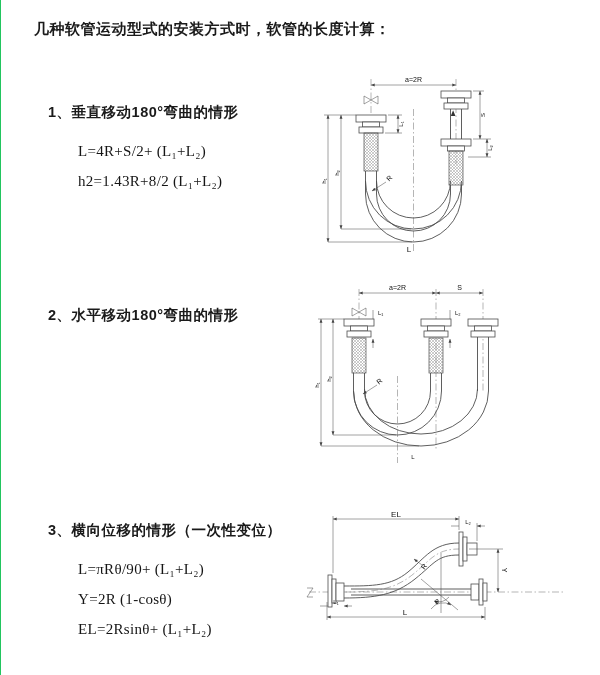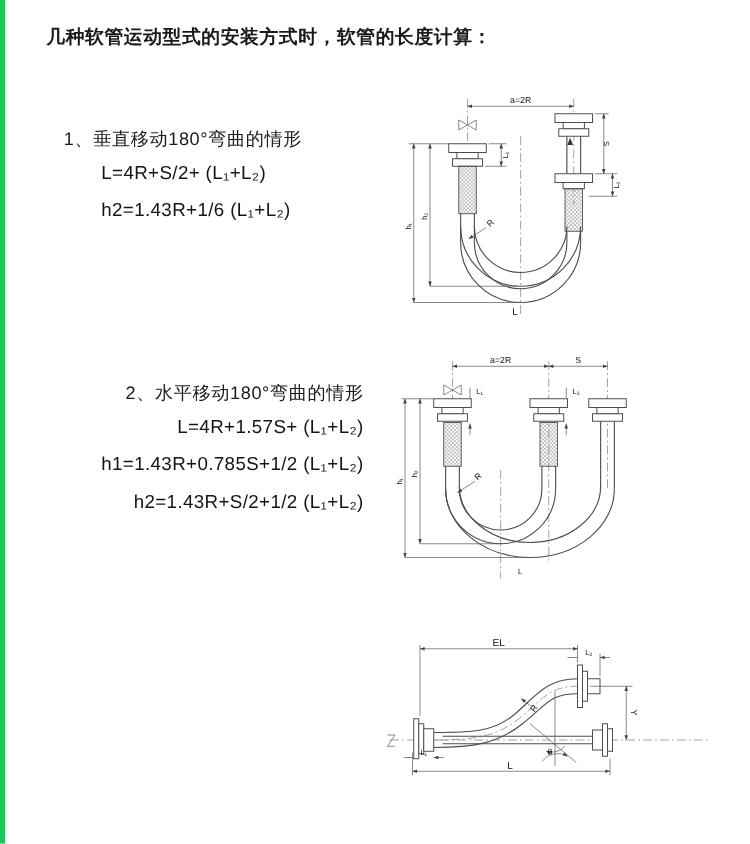--- a/index.html
+++ b/index.html
@@ -1,28 +1,28 @@
 <!DOCTYPE html>
 <html><head>
 <meta charset="utf-8">
 <style>
   html,body{margin:0;padding:0;background:#fff;}
   .page{
     position:relative;width:600px;height:675px;background:#fff;overflow:hidden;
     font-family:"Liberation Sans","DejaVu Sans",sans-serif;color:#1a1a1a;
-    border-left:4px solid #22c55e;box-sizing:border-box;
+    border-left:1px solid #22c55e;box-sizing:border-box;
   }
   .doc-title{
     position:absolute;left:33px;top:20px;font-size:15px;font-weight:bold;
     letter-spacing:0.5px;white-space:nowrap;
   }
   .section{position:absolute;left:47px;}
   .sec1{top:102px;} .sec2{top:305px;text-align:right;} .sec3{top:520px;}
-  .sec-heading{font-size:14.5px;font-weight:normal;letter-spacing:0.5px;line-height:20px;white-space:nowrap;}
-  .formulas{margin:2px 0 0 30px;}
+  .sec-heading{font-size:14.5px;font-weight:bold;letter-spacing:0.5px;line-height:20px;white-space:nowrap;}
+  .formulas{margin:14px 0 0 30px;font-family:Liberation Serif, serif;}
   .formula{font-size:15px;line-height:30px;letter-spacing:0.3px;white-space:nowrap;color:#151515;}
   .diag{position:absolute;}
   .d1{left:315px;top:69px;} .d2{left:312px;top:281px;} .d3{left:300px;top:505px;}
   svg text{font-family:"Liberation Sans","DejaVu Sans",sans-serif;}
   .t{font-size:7px;fill:#111;}
   .ts{font-size:6px;fill:#111;}
   .tb{font-size:8px;fill:#111;}
   .ln{stroke:#4d4d4d;stroke-width:0.9;fill:none;}
   .hwf{fill:#ffffff;stroke:#4d4d4d;stroke-width:0.8;}
   .thin{stroke:#555;stroke-width:0.55;fill:none;}
@@ -45,33 +45,36 @@
       </pattern>
     </defs>
   </svg>
 
   <div class="doc-title">几种软管运动型式的安装方式时，软管的长度计算：</div>
 
   <div class="section sec1">
     <div class="sec-heading">1、垂直移动180°弯曲的情形</div>
     <div class="formulas">
       <div class="formula">L=4R+S/2+ (L₁+L₂)</div>
-      <div class="formula">h2=1.43R+1/6 (L₁+L₂)</div>
+      <div class="formula">h2=1.43R+8/2 (L₁+L₂)</div>
     </div>
   </div>
 
   <div class="section sec2">
     <div class="sec-heading">2、水平移动180°弯曲的情形</div>
+  </div>
+
+  <div class="section sec3">
+    <div class="sec-heading">3、横向位移的情形（一次性变位）</div>
     <div class="formulas">
-      <div class="formula">L=4R+1.57S+ (L₁+L₂)</div>
-      <div class="formula">h1=1.43R+0.785S+1/2 (L₁+L₂)</div>
-      <div class="formula">h2=1.43R+S/2+1/2 (L₁+L₂)</div>
+      <div class="formula">L=πRθ/90+ (L₁+L₂)</div>
+      <div class="formula">Y=2R (1-cosθ)</div>
+      <div class="formula">EL=2Rsinθ+ (L₁+L₂)</div>
     </div>
   </div>
-
 
   <svg class="diag d1" width="275" height="188" viewBox="0 0 275 188">
 
     <path class="cl" d="M55,10 V64"></path>
     <path class="cl" d="M140,10 V95"></path>
     <path class="cl" d="M97.5,40 V183"></path>
 
     <line class="thin" x1="55" y1="16" x2="140" y2="16" marker-start="url(#ah)" marker-end="url(#ah)"></line>
     <text class="t" x="97.5" y="13" text-anchor="middle">a=2R</text>
 

